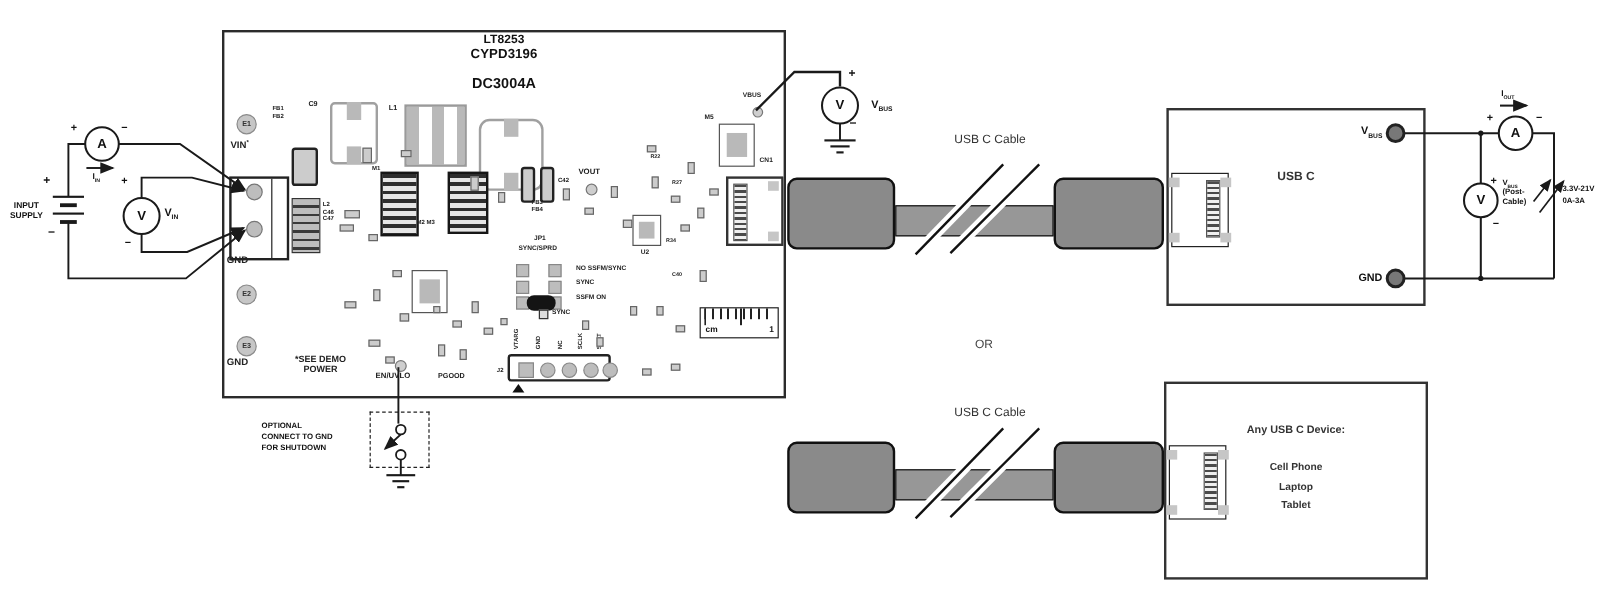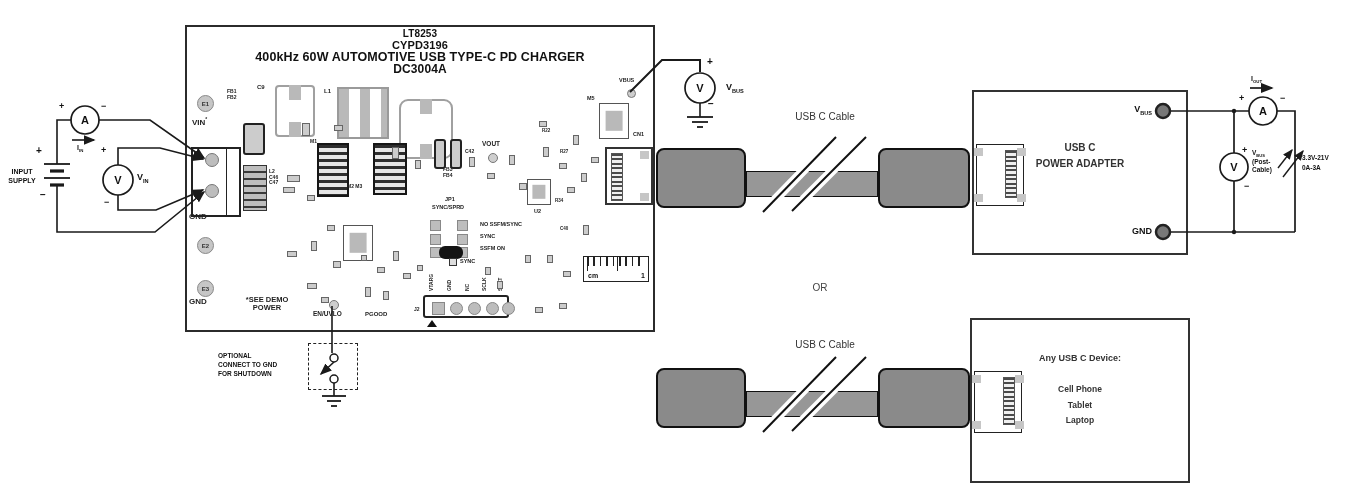--- a/index.html
+++ b/index.html
@@ -64,21 +64,20 @@
   .lab-layer{position:absolute;left:0;top:0;width:100%;height:100%;z-index:4;pointer-events:none;}
 </style>
 </head>
 <body>
 
 <div class="stage">
 
   <div class="board">
     <div class="btitle" style="top:1px;font-size:10px;">LT8253</div>
     <div class="btitle" style="top:12px;font-size:11px;">CYPD3196</div>
-    <div class="btitle" style="top:23px;font-size:12.5px;">400kHz 60W AUTOMOTIVE USB TYPE-C PD CHARGER</div>
     <div class="btitle" style="top:35px;font-size:12px;">DC3004A</div>
 
     <div class="epad" style="left:10px;top:68px;">E1</div>
     <div class="sk" style="left:5px;top:90px;font-size:8px;"><span>VIN</span><sup>*</sup></div>
     <div class="tblock" style="left:4px;top:120px;width:50px;height:70px;"></div>
     <div class="pad" style="left:18px;top:126px;width:14px;height:14px;"></div>
     <div class="pad" style="left:18px;top:157px;width:14px;height:14px;"></div>
     <div class="sk" style="left:2px;top:186px;font-size:8px;">GND</div>
     <div class="epad" style="left:10px;top:210px;">E2</div>
     <div class="epad" style="left:10px;top:253px;">E3</div>
@@ -344,21 +343,20 @@
     <div class="sign" style="left:707px;top:57px;">+</div>
     <div class="sign" style="left:708px;top:99px;">−</div>
     <div class="lbl b" style="left:726px;top:82px;font-size:9px;"><span>V</span><sub>BUS</sub></div>
 
     <div class="lbl c" style="left:760px;top:111px;width:130px;font-size:10px;color:#333;">USB C Cable</div>
     <div class="lbl c" style="left:760px;top:339px;width:130px;font-size:10px;color:#333;">USB C Cable</div>
     <div class="lbl c" style="left:800px;top:282px;width:40px;font-size:10px;color:#444;">OR</div>
 
     <div class="lbl c" style="left:972px;top:140px;width:216px;font-size:10px;font-weight:600;line-height:1.55;color:#333;">
       <span style="display:block;">USB C</span>
-      <span style="display:block;">POWER ADAPTER</span>
     </div>
     <div class="lbl b" style="left:1120px;top:104px;width:32px;text-align:right;font-size:9px;"><span>V</span><sub>BUS</sub></div>
     <div class="lbl b" style="left:1124px;top:226px;width:28px;text-align:right;font-size:9px;">GND</div>
 
     <div class="lbl b" style="left:1251px;top:75px;font-size:7px;"><span>I</span><sub>OUT</sub></div>
     <div class="mletter" style="left:1250px;top:98px;">A</div>
     <div class="sign" style="left:1239px;top:94px;font-size:9px;">+</div>
     <div class="sign" style="left:1280px;top:94px;font-size:9px;">−</div>
     <div class="mletter" style="left:1221px;top:154px;">V</div>
     <div class="sign" style="left:1242px;top:146px;font-size:9px;">+</div>
@@ -369,22 +367,22 @@
       <span style="display:block;">Cable)</span>
     </div>
     <div class="lbl b" style="left:1302px;top:153px;font-size:6.5px;line-height:1.6;">
       <span style="display:block;">3.3V-21V</span>
       <span style="display:block;">0A-3A</span>
     </div>
 
     <div class="lbl b c" style="left:970px;top:353px;width:220px;font-size:9px;color:#333;">Any USB C Device:</div>
     <div class="lbl c" style="left:970px;top:382px;width:220px;font-size:8.5px;font-weight:600;line-height:1.85;color:#333;">
       <span style="display:block;">Cell Phone</span>
+      <span style="display:block;">Laptop</span>
       <span style="display:block;">Tablet</span>
-      <span style="display:block;">Laptop</span>
     </div>
 
     <div class="lbl b" style="left:218px;top:351px;font-size:6.5px;line-height:1.4;">
       <span style="display:block;">OPTIONAL</span>
       <span style="display:block;">CONNECT TO GND</span>
       <span style="display:block;">FOR SHUTDOWN</span>
     </div>
   </div>
 </div>
 

